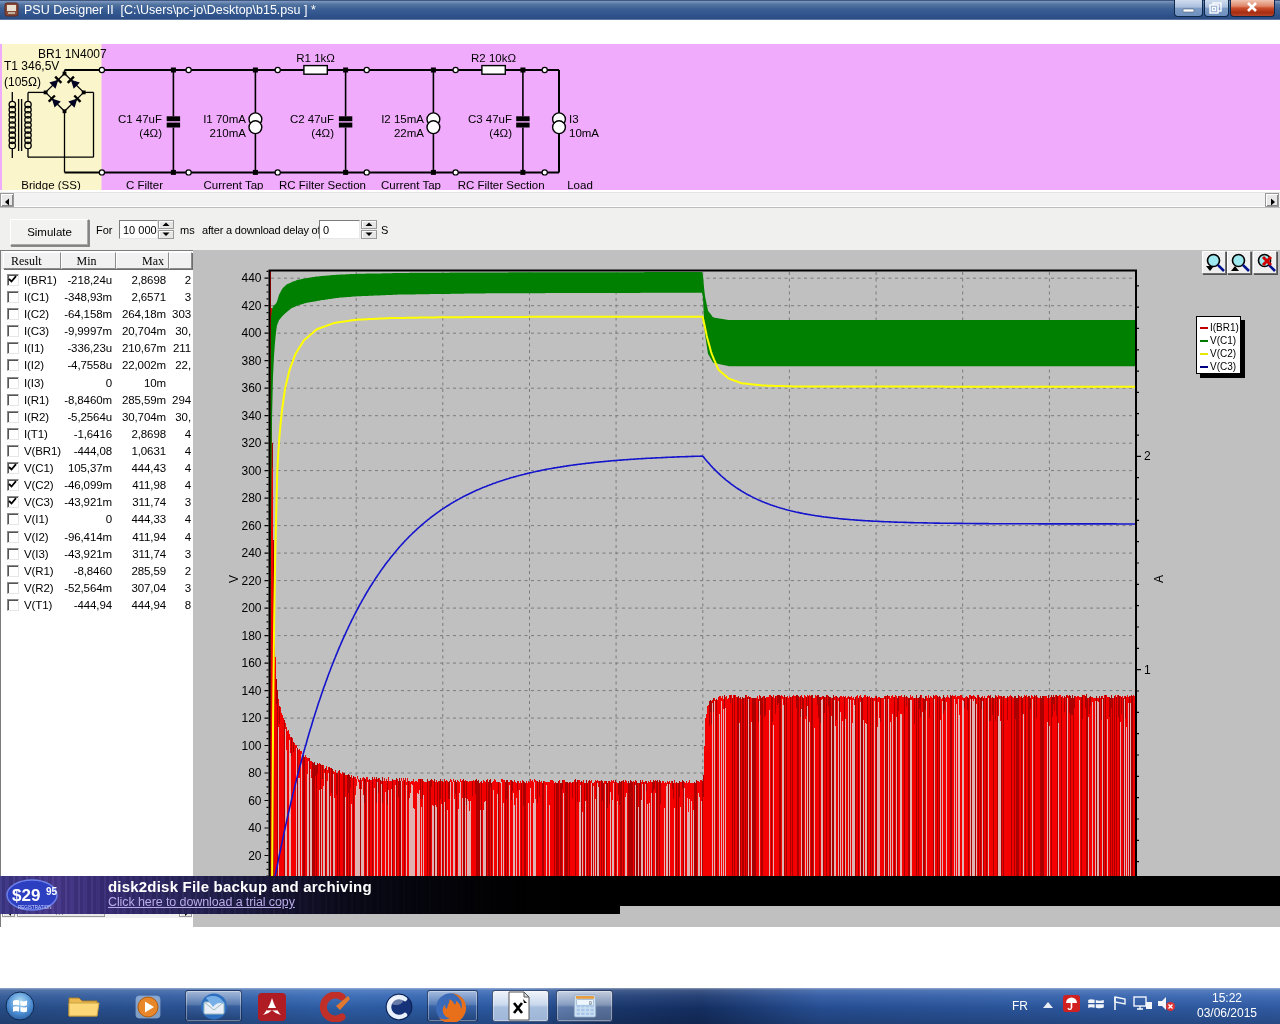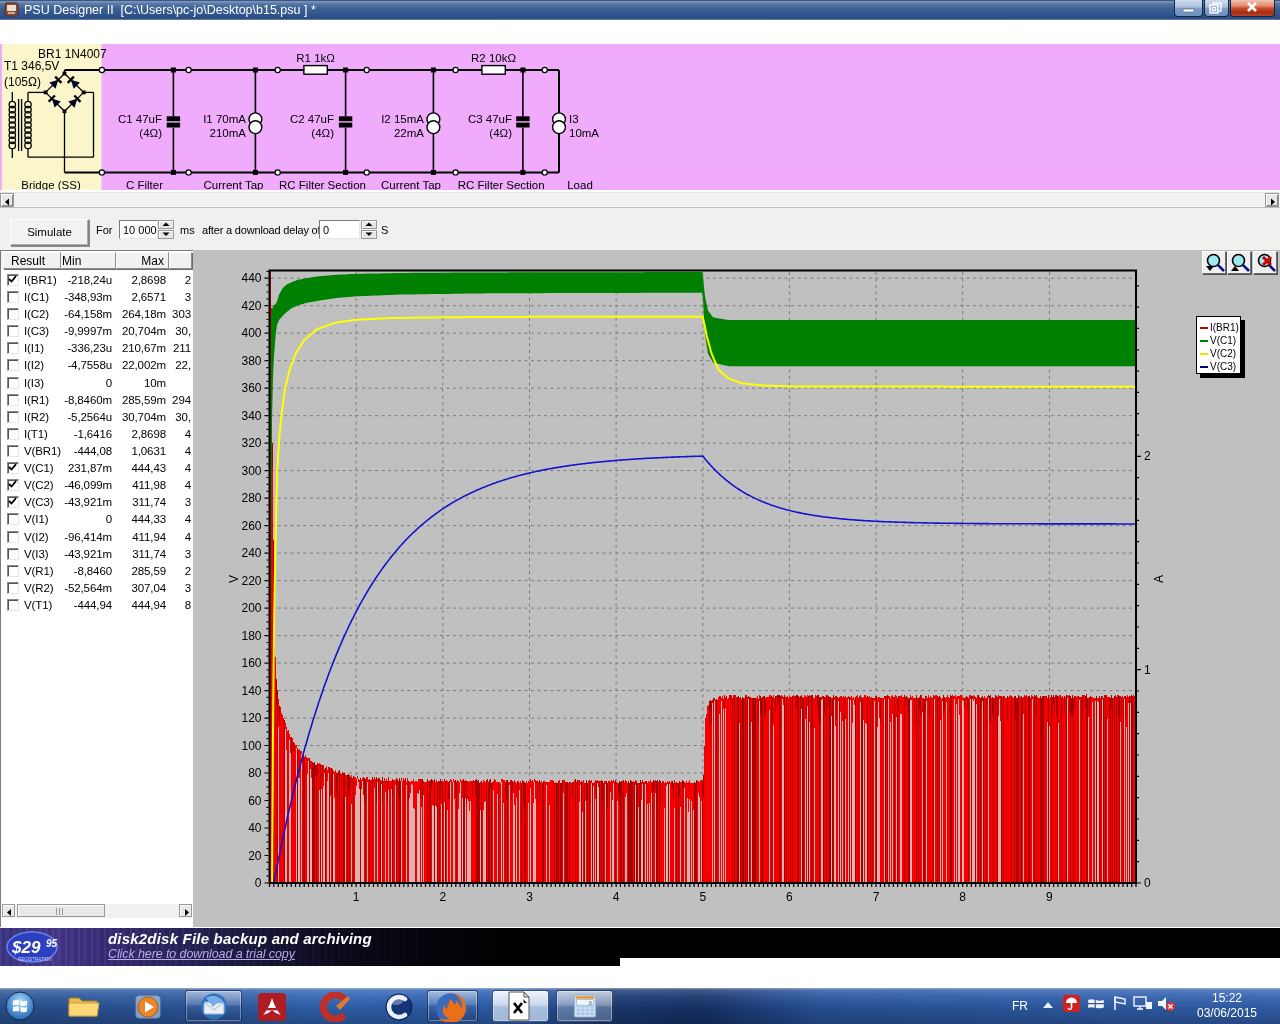--- a/index.html
+++ b/index.html
@@ -34,21 +34,21 @@
   border-bottom-color:#e8e8e8; border-right-color:#e8e8e8; font-size:11px; padding:3px 0 0 3px; white-space:nowrap; overflow:hidden; }
 .spin { position:absolute; top:12px; width:16px; height:19px; }
 .spin div { position:absolute; left:0; width:16px; height:9px; background:#e6e6e6;
   border:1px solid #9a9a9a; box-shadow:inset 1px 1px 0 #fff; overflow:hidden; }
 .spin svg { display:block; }
 
 .tbl { position:absolute; left:0; top:250px; width:193px; height:677px; background:#fff;
   border-top:1px solid #7c7c7c; border-left:1px solid #7c7c7c; }
 .thead { position:absolute; left:0; top:1px; width:191px; height:17px; background:#efefef; }
 .th { position:absolute; top:0; height:17px; background:#f1f1f1; border:1px solid #8b8b8b;
-  border-top-color:#fdfdfd; border-left-color:#fdfdfd; box-shadow:1px 1px 0 #6e6e6e; font-size:12px; line-height:16px; }
+  border-top-color:#fdfdfd; border-left-color:#fdfdfd; box-shadow:1px 1px 0 #6e6e6e; font-size:12px; line-height:16px;font-family:Liberation Serif, serif; }
 .trow { position:absolute; left:0; width:191px; height:17px; font-size:11.5px; letter-spacing:-0.1px; }
 .cb { position:absolute; left:6px; top:2px; width:12px; height:12px; background:#fff;
   border:1px solid #8a8a8a; border-bottom-color:#e6e6e6; border-right-color:#e6e6e6; box-shadow:inset 1px 1px 0 #555; }
 .cb svg { position:absolute; left:0; top:0; }
 .rname { position:absolute; left:23px; top:2px; }
 .rmin  { position:absolute; right:80px; top:2px; }
 .rmax  { position:absolute; right:26px; top:2px; }
 .rpart { position:absolute; left:171px; top:2px; width:19px; overflow:hidden; text-align:right; }
 .tsb { position:absolute; left:1px; top:653px; width:190px; height:14px; background:#f1f1f1; }
 .tsbbtn { position:absolute; top:0; width:13px; height:13px; background:#e8e8e8; border:1px solid #999;
@@ -59,21 +59,21 @@
   background:repeating-linear-gradient(90deg,#9a9a9a 0,#9a9a9a 1px,transparent 1px,transparent 3px); }
 
 #chart { left:193px; top:250px; width:1087px; height:677px; background:#c0c0c0; }
 .zbtn { position:absolute; top:1px; width:24px; height:23px; background:#efefef; border:1px solid #707070;
   border-top-color:#fff; border-left-color:#fff; box-shadow:1px 1px 0 #505050; }
 #legend { position:absolute; left:1003px; top:66px; width:45px; height:58px; background:#fff; border:1px solid #000;
   box-shadow:4px 4px 0 #000; font-size:10px; white-space:nowrap; }
 .lrow { position:absolute; left:3px; height:13px; line-height:13px; }
 .ldash { display:inline-block; width:8px; height:2px; vertical-align:2px; margin-right:2px; }
 
-#banner { left:0; top:928px; width:1280px; height:30px; background:#000;font-style:italic; }
+#banner { left:0; top:876px; width:1280px; height:30px; background:#000; }
 #bangrad { position:absolute; left:0; top:0; width:620px; height:38px;
   background:
    linear-gradient(90deg, rgba(0,0,0,0) 0, rgba(0,0,0,0.25) 180px, rgba(0,0,0,0.72) 360px, rgba(0,0,0,0.97) 520px, #000 600px),
    repeating-linear-gradient(90deg, rgba(255,255,255,0.05) 0 2px, rgba(0,0,0,0.06) 2px 5px, rgba(255,255,255,0.02) 5px 9px, rgba(0,0,0,0.08) 9px 13px),
    linear-gradient(90deg,#3a3584 0,#4d3c96 55px,#40338a 110px,#37317c 170px,#2f2c70 230px,#282560 300px,#201e52 370px,#181640 440px,#100f30 510px,#000 600px);
 }
 #bantitle { position:absolute; left:108px; top:2px; font-size:15px; font-weight:bold; color:#fff; letter-spacing:0.2px; }
 #banlink { position:absolute; left:108px; top:19px; font-size:12.5px; letter-spacing:-0.1px; color:#b9aae8; }
 
 #statusbar { left:0; top:966px; width:1280px; height:22px; background:#f0f0f0; border-top:1px solid #dcdcdc; }
@@ -287,21 +287,21 @@
           <svg width="14" height="7">
             <polygon points="7,5 10.5,1.5 3.5,1.5" fill="#000"></polygon>
           </svg>
         </div>
       </div>
       <div class="simlbl" style="left:381px">S</div>
     </div>
     <div class="tbl">
       <div class="thead">
         <div class="th" style="left:2px;width:58px;"><span style="margin-left:7px">Result</span></div>
-        <div class="th" style="left:60px;width:55px;text-align:left"><span style="margin-right:4px">Min</span></div>
+        <div class="th" style="left:60px;width:55px;text-align:center"><span style="margin-right:4px">Min</span></div>
         <div class="th" style="left:115px;width:53px;text-align:right"><span style="margin-right:4px">Max</span></div>
         <div class="th" style="left:168px;width:23px;"></div>
       </div>
       <div class="trow" style="top:21px">
         <span class="cb">
           <svg width="9" height="9" viewBox="0 0 9 9">
             <path d="M1 4 L3.5 6.5 L8 1.2" stroke="#000" stroke-width="1.8" fill="none"></path>
           </svg>
         </span>
         <span class="rname">I(BR1)</span>
@@ -379,21 +379,21 @@
         <span class="rmax">1,0631</span>
         <span class="rpart">4</span>
       </div>
       <div class="trow" style="top:209px">
         <span class="cb">
           <svg width="9" height="9" viewBox="0 0 9 9">
             <path d="M1 4 L3.5 6.5 L8 1.2" stroke="#000" stroke-width="1.8" fill="none"></path>
           </svg>
         </span>
         <span class="rname">V(C1)</span>
-        <span class="rmin">231,87m</span>
+        <span class="rmin">105,37m</span>
         <span class="rmax">444,43</span>
         <span class="rpart">4</span>
       </div>
       <div class="trow" style="top:226px">
         <span class="cb">
           <svg width="9" height="9" viewBox="0 0 9 9">
             <path d="M1 4 L3.5 6.5 L8 1.2" stroke="#000" stroke-width="1.8" fill="none"></path>
           </svg>
         </span>
         <span class="rname">V(C2)</span>

